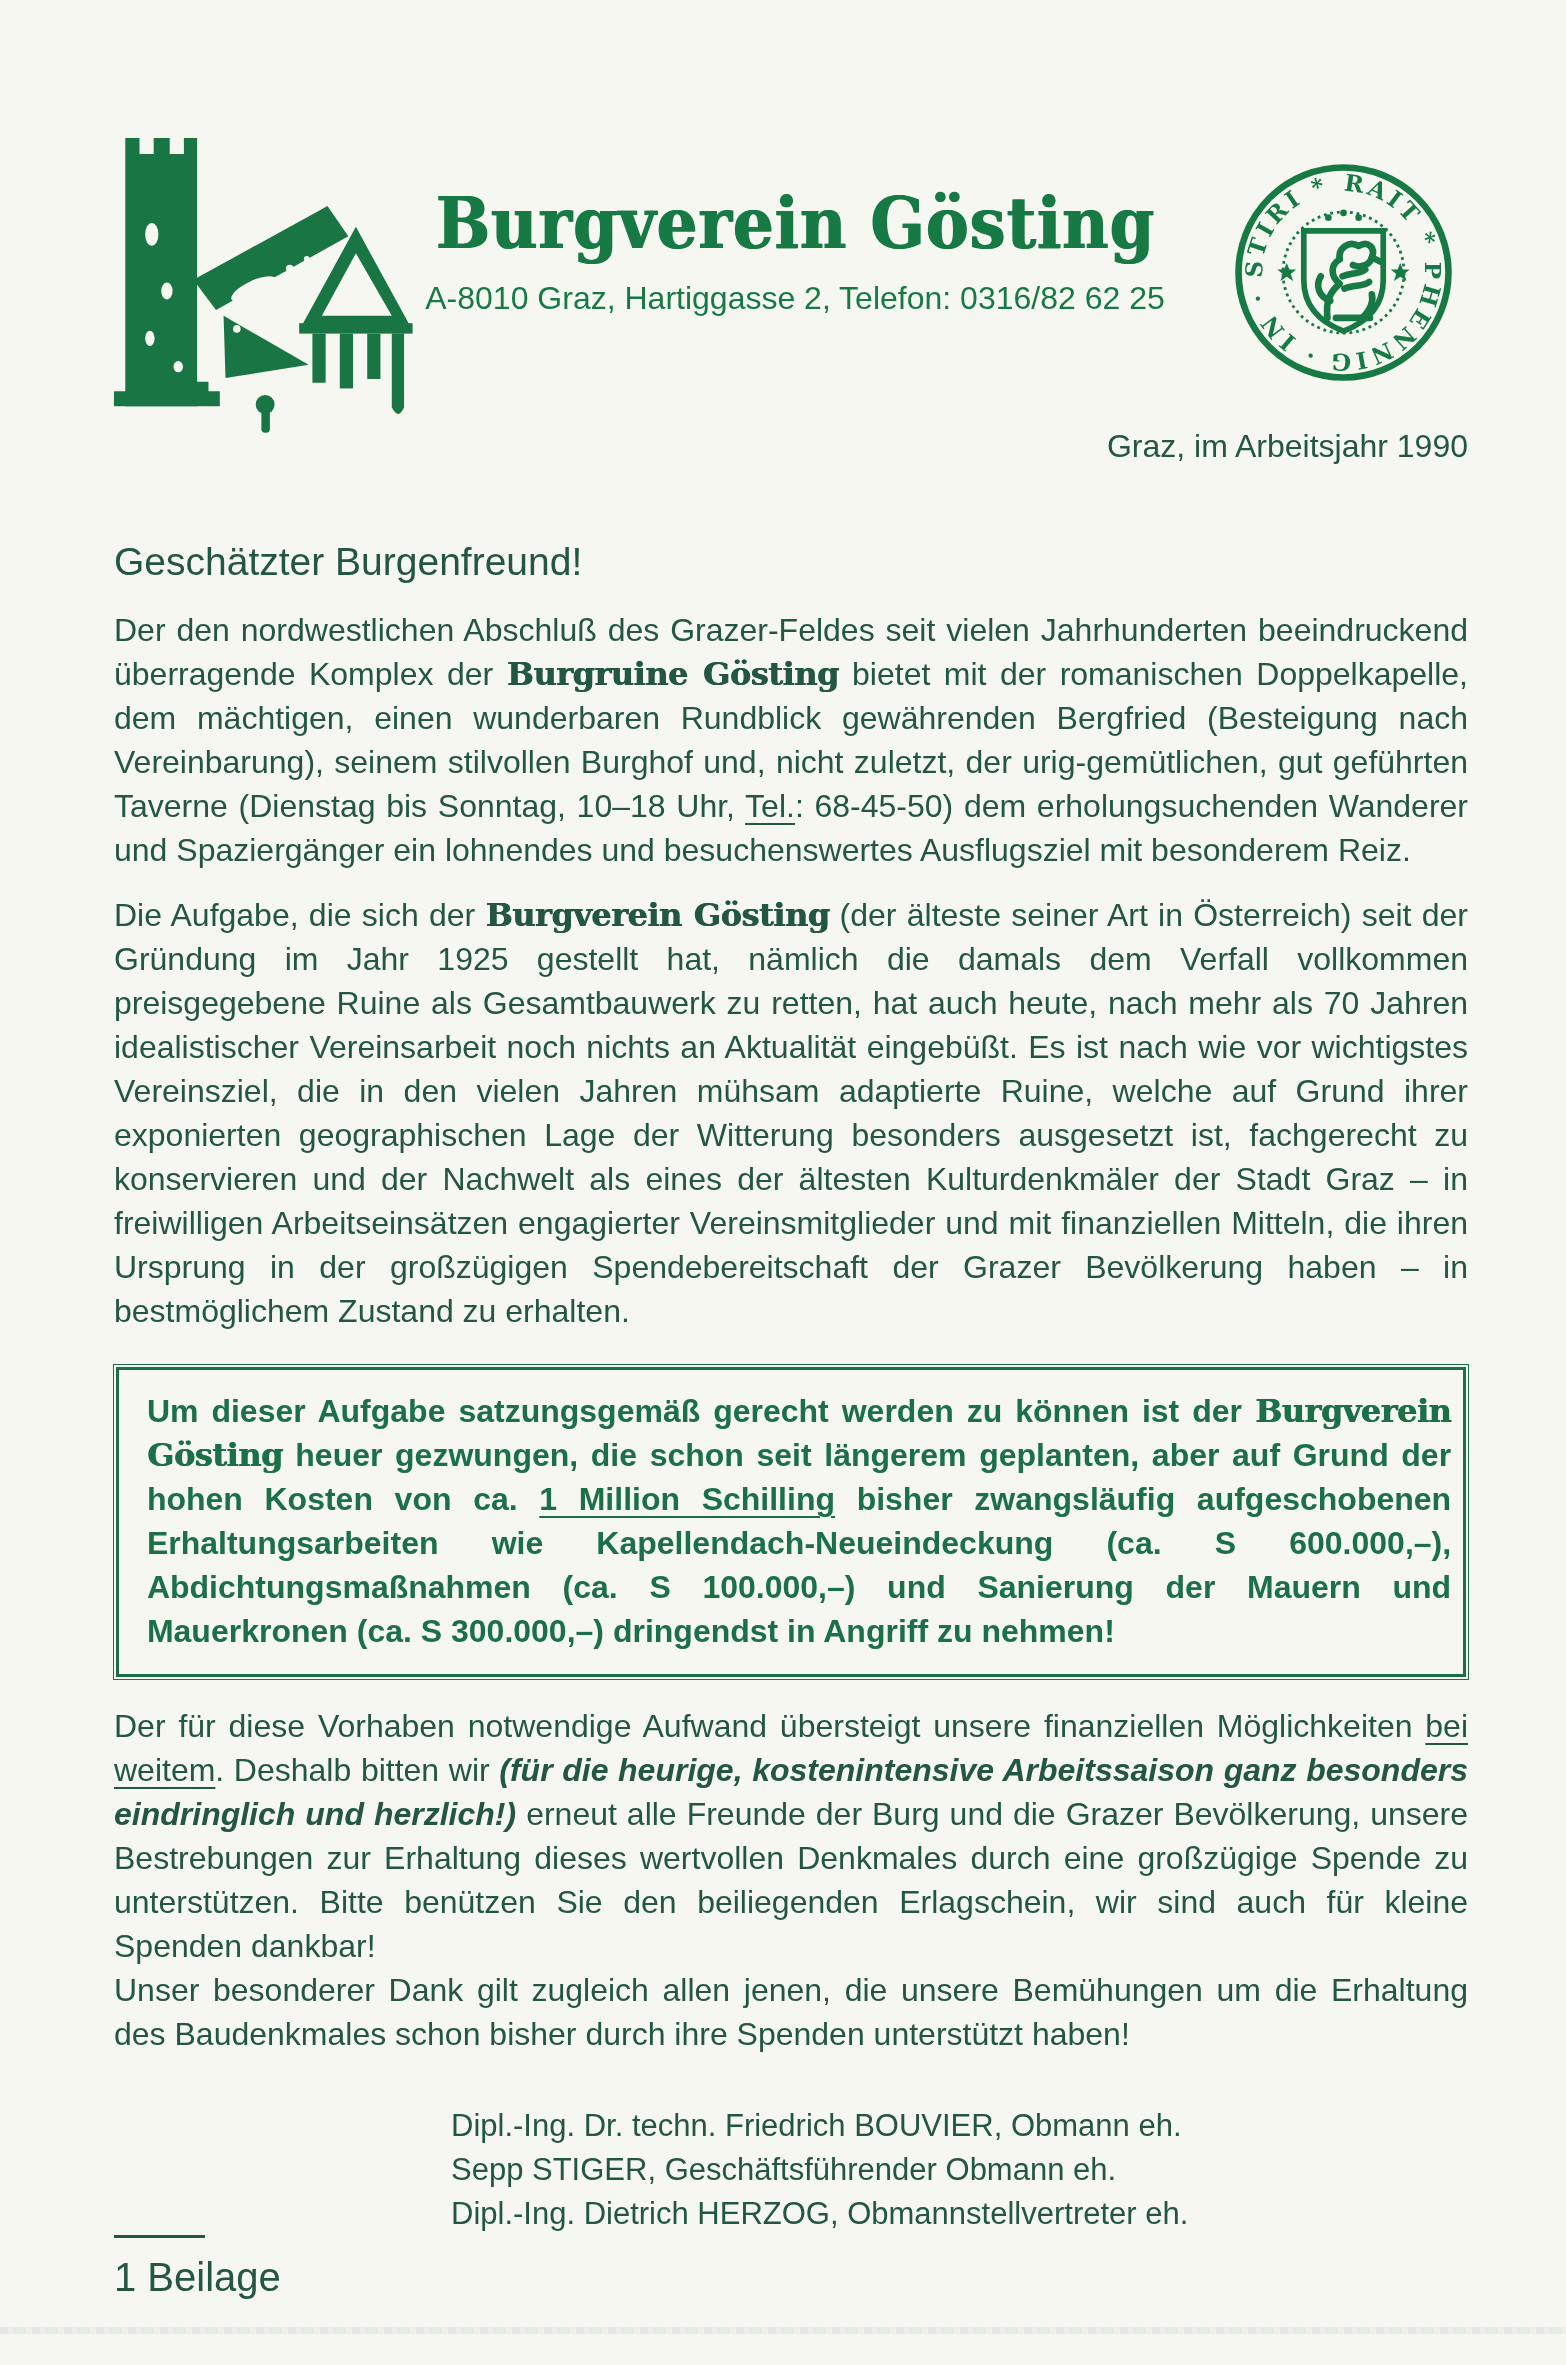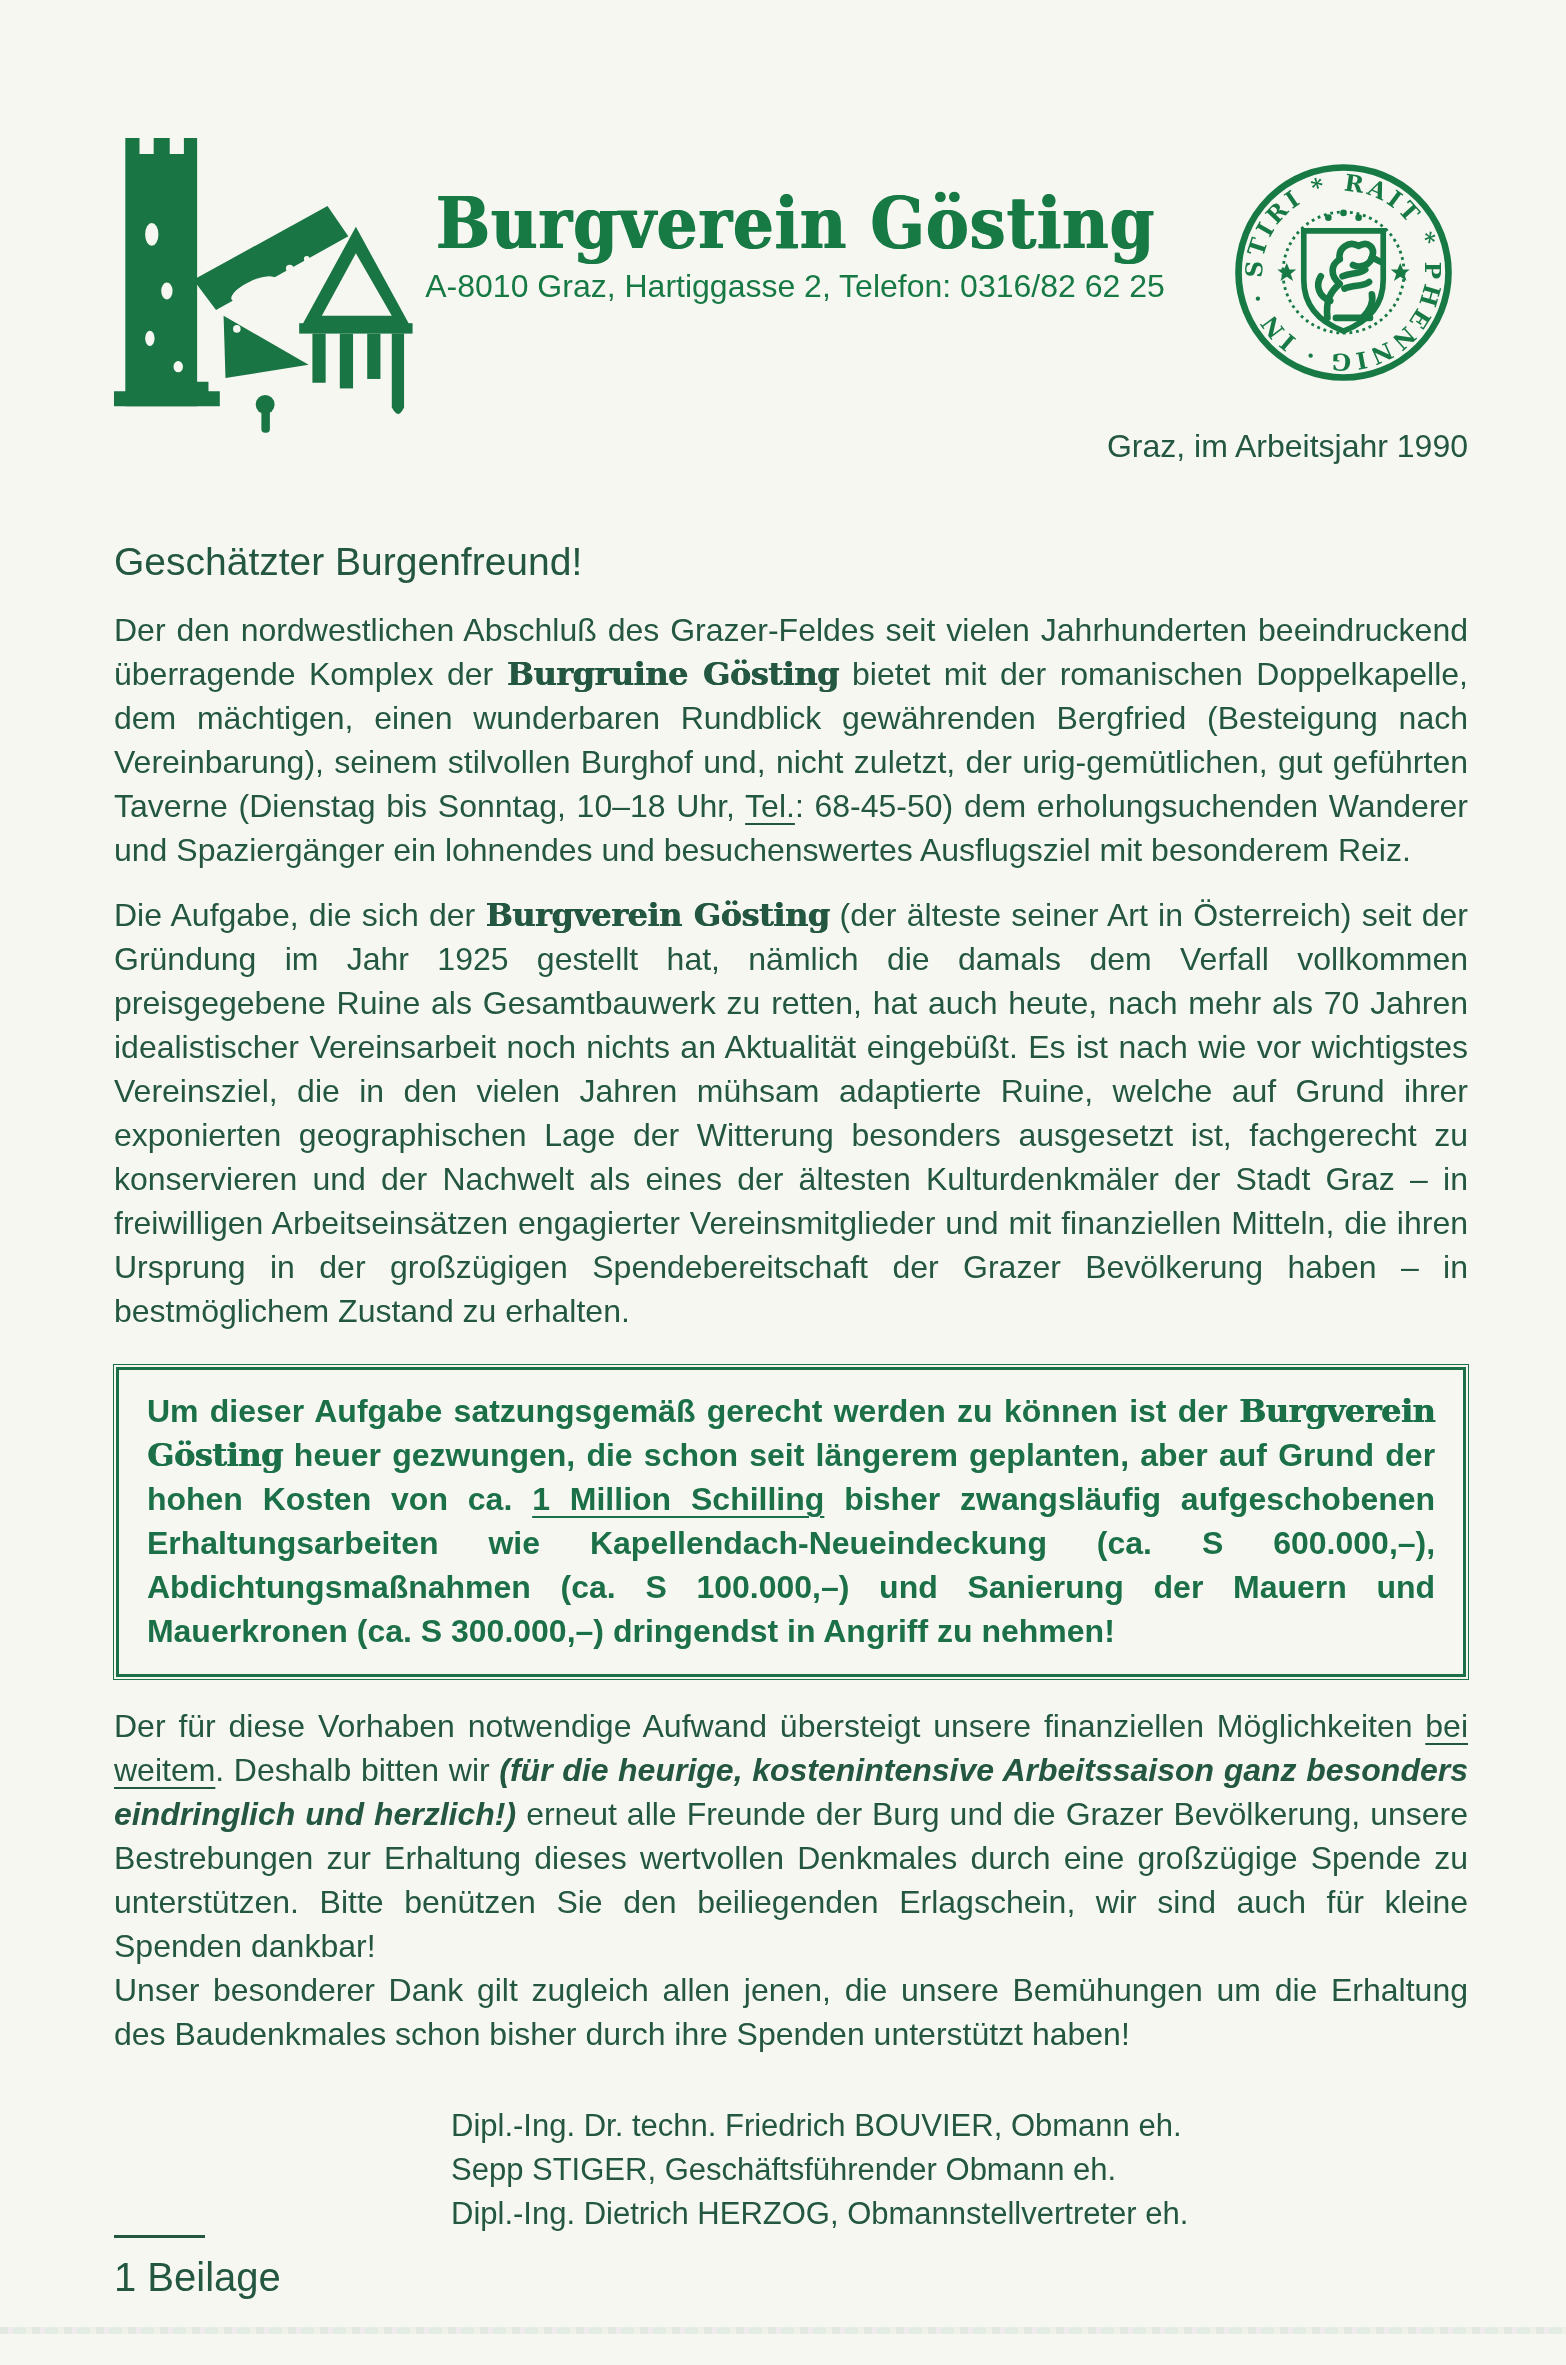--- a/index.html
+++ b/index.html
@@ -14,41 +14,41 @@
   
   .castle-logo{ position:absolute; left:112px; top:121px; width:312px; height:326px; }
   .masthead{ position:absolute; left:407px; top:185px; width:776px; text-align:center; }
   .org-title{
     font-family:"DejaVu Serif", serif; font-weight:700;
     font-size:64px; line-height:1.05; letter-spacing:0.9px;
     color:var(--brand,#177a45);
     text-shadow:1.3px 0 0 currentColor;
     transform:scaleY(1.12); transform-origin:top center;
   }
-  .org-address{ margin-top:16px; font-size:32px; color:var(--brand,#177a45); }
+  .org-address{ margin-top:28px; font-size:32px; color:var(--brand,#177a45); }
   .org-bank{ margin-top:7.6px; font-size:26.5px; color:var(--brand,#177a45); }
   .seal{ position:absolute; left:1230px; top:159px; width:227px; height:227px; }
   .seal text{ font-family:"DejaVu Serif", serif; font-weight:700; }
   .date-line{ position:absolute; top:428px; right:98px; font-size:32px; }
   
   .letter-body{
     position:absolute; left:114px; right:98px; top:539px;
     font-size:32px; line-height:44px; text-align:justify;
     hyphens:auto; -webkit-hyphens:auto;
   }
   .salutation{ font-size:39px; font-weight:400; line-height:46px; margin-bottom:23px; text-align:left; }
   .para{ margin-top:21px; }
   .para.first{ margin-top:0; }
   .para.tight{ margin-top:0; }
   .notice-box{
     margin:34px 1.9px 26.5px 1.9px;
     border:3.8px solid var(--ink-bold,#1b7048);
     outline:1.9px solid var(--ink-bold,#1b7048);
     outline-offset:2.8px;
-    padding:19px 28px 21px 28px;
+    padding:19px 12px 21px 28px;
     font-weight:700; color:var(--ink-bold,#1b7048);
   }
   .run-n{}
   .run-f{
     font-family:"DejaVu Serif", serif; font-weight:700;
     letter-spacing:-0.5px; text-shadow:0.7px 0 0 currentColor;
   }
   .run-u{ text-decoration:underline; text-decoration-thickness:2.4px; text-underline-offset:5.7px; }
   .run-bi{ font-weight:700; font-style:italic; }
   .closing-lead{ margin-top:61px; text-align:center; font-size:31px; }

